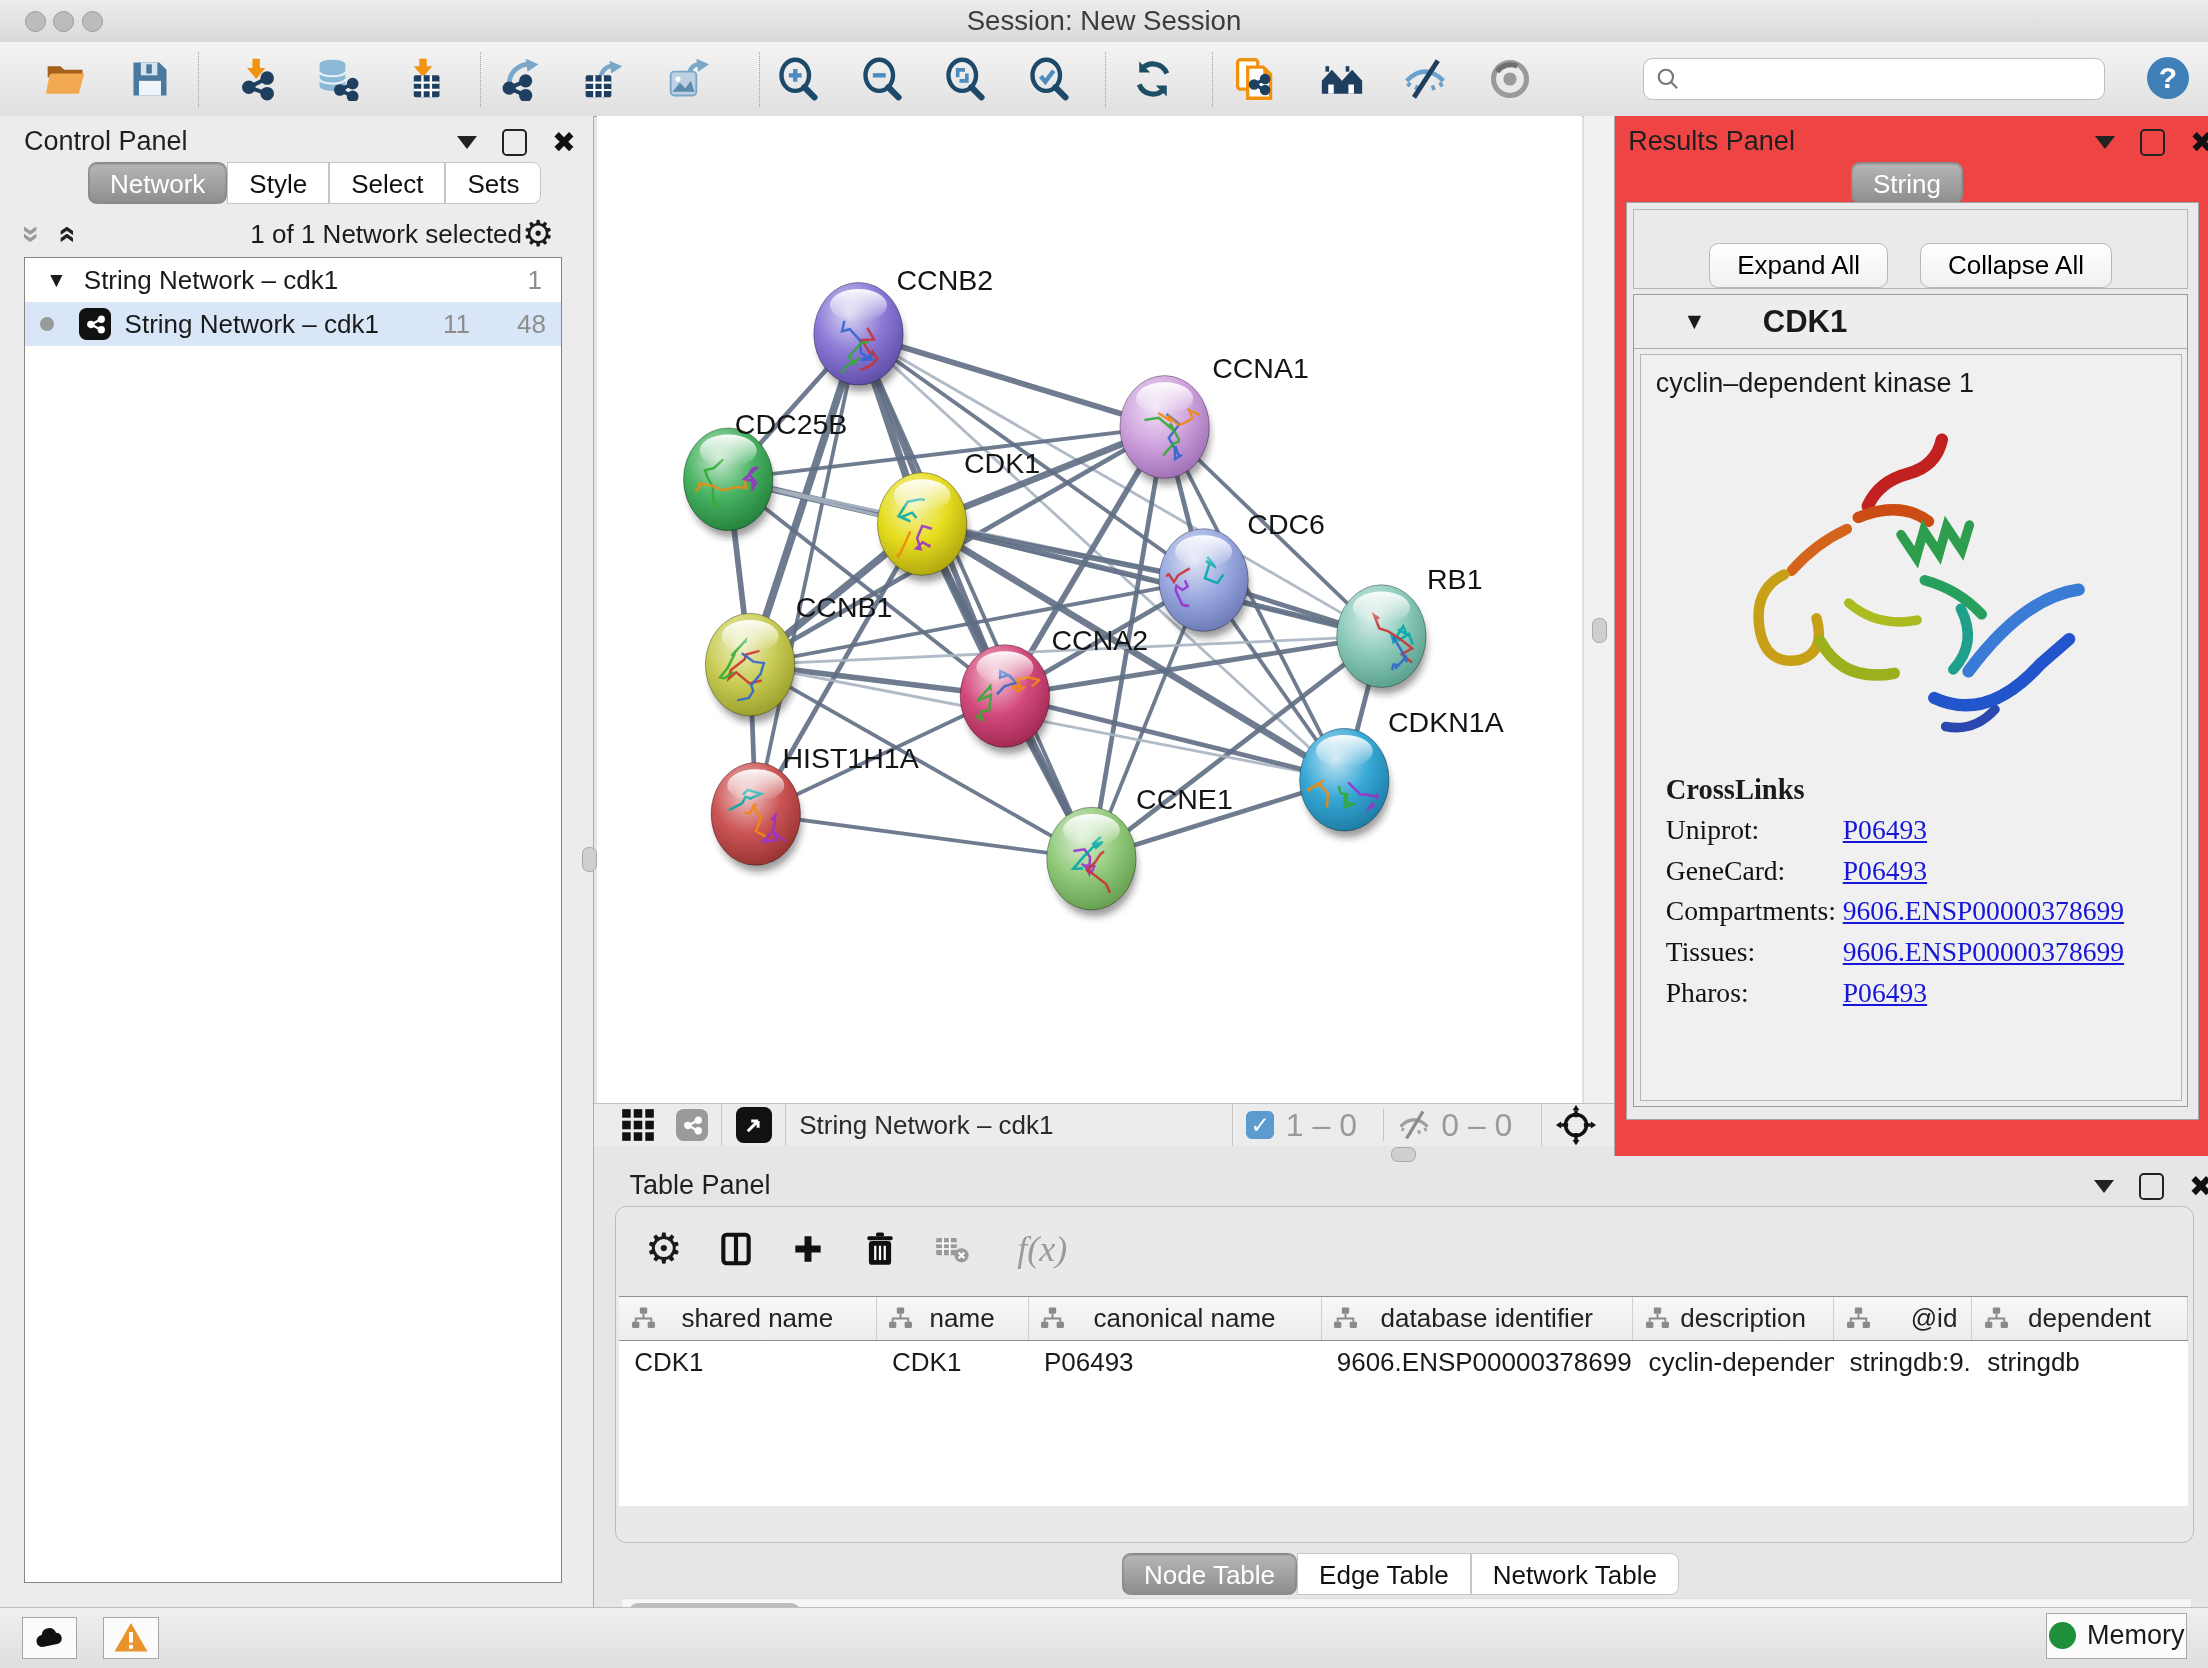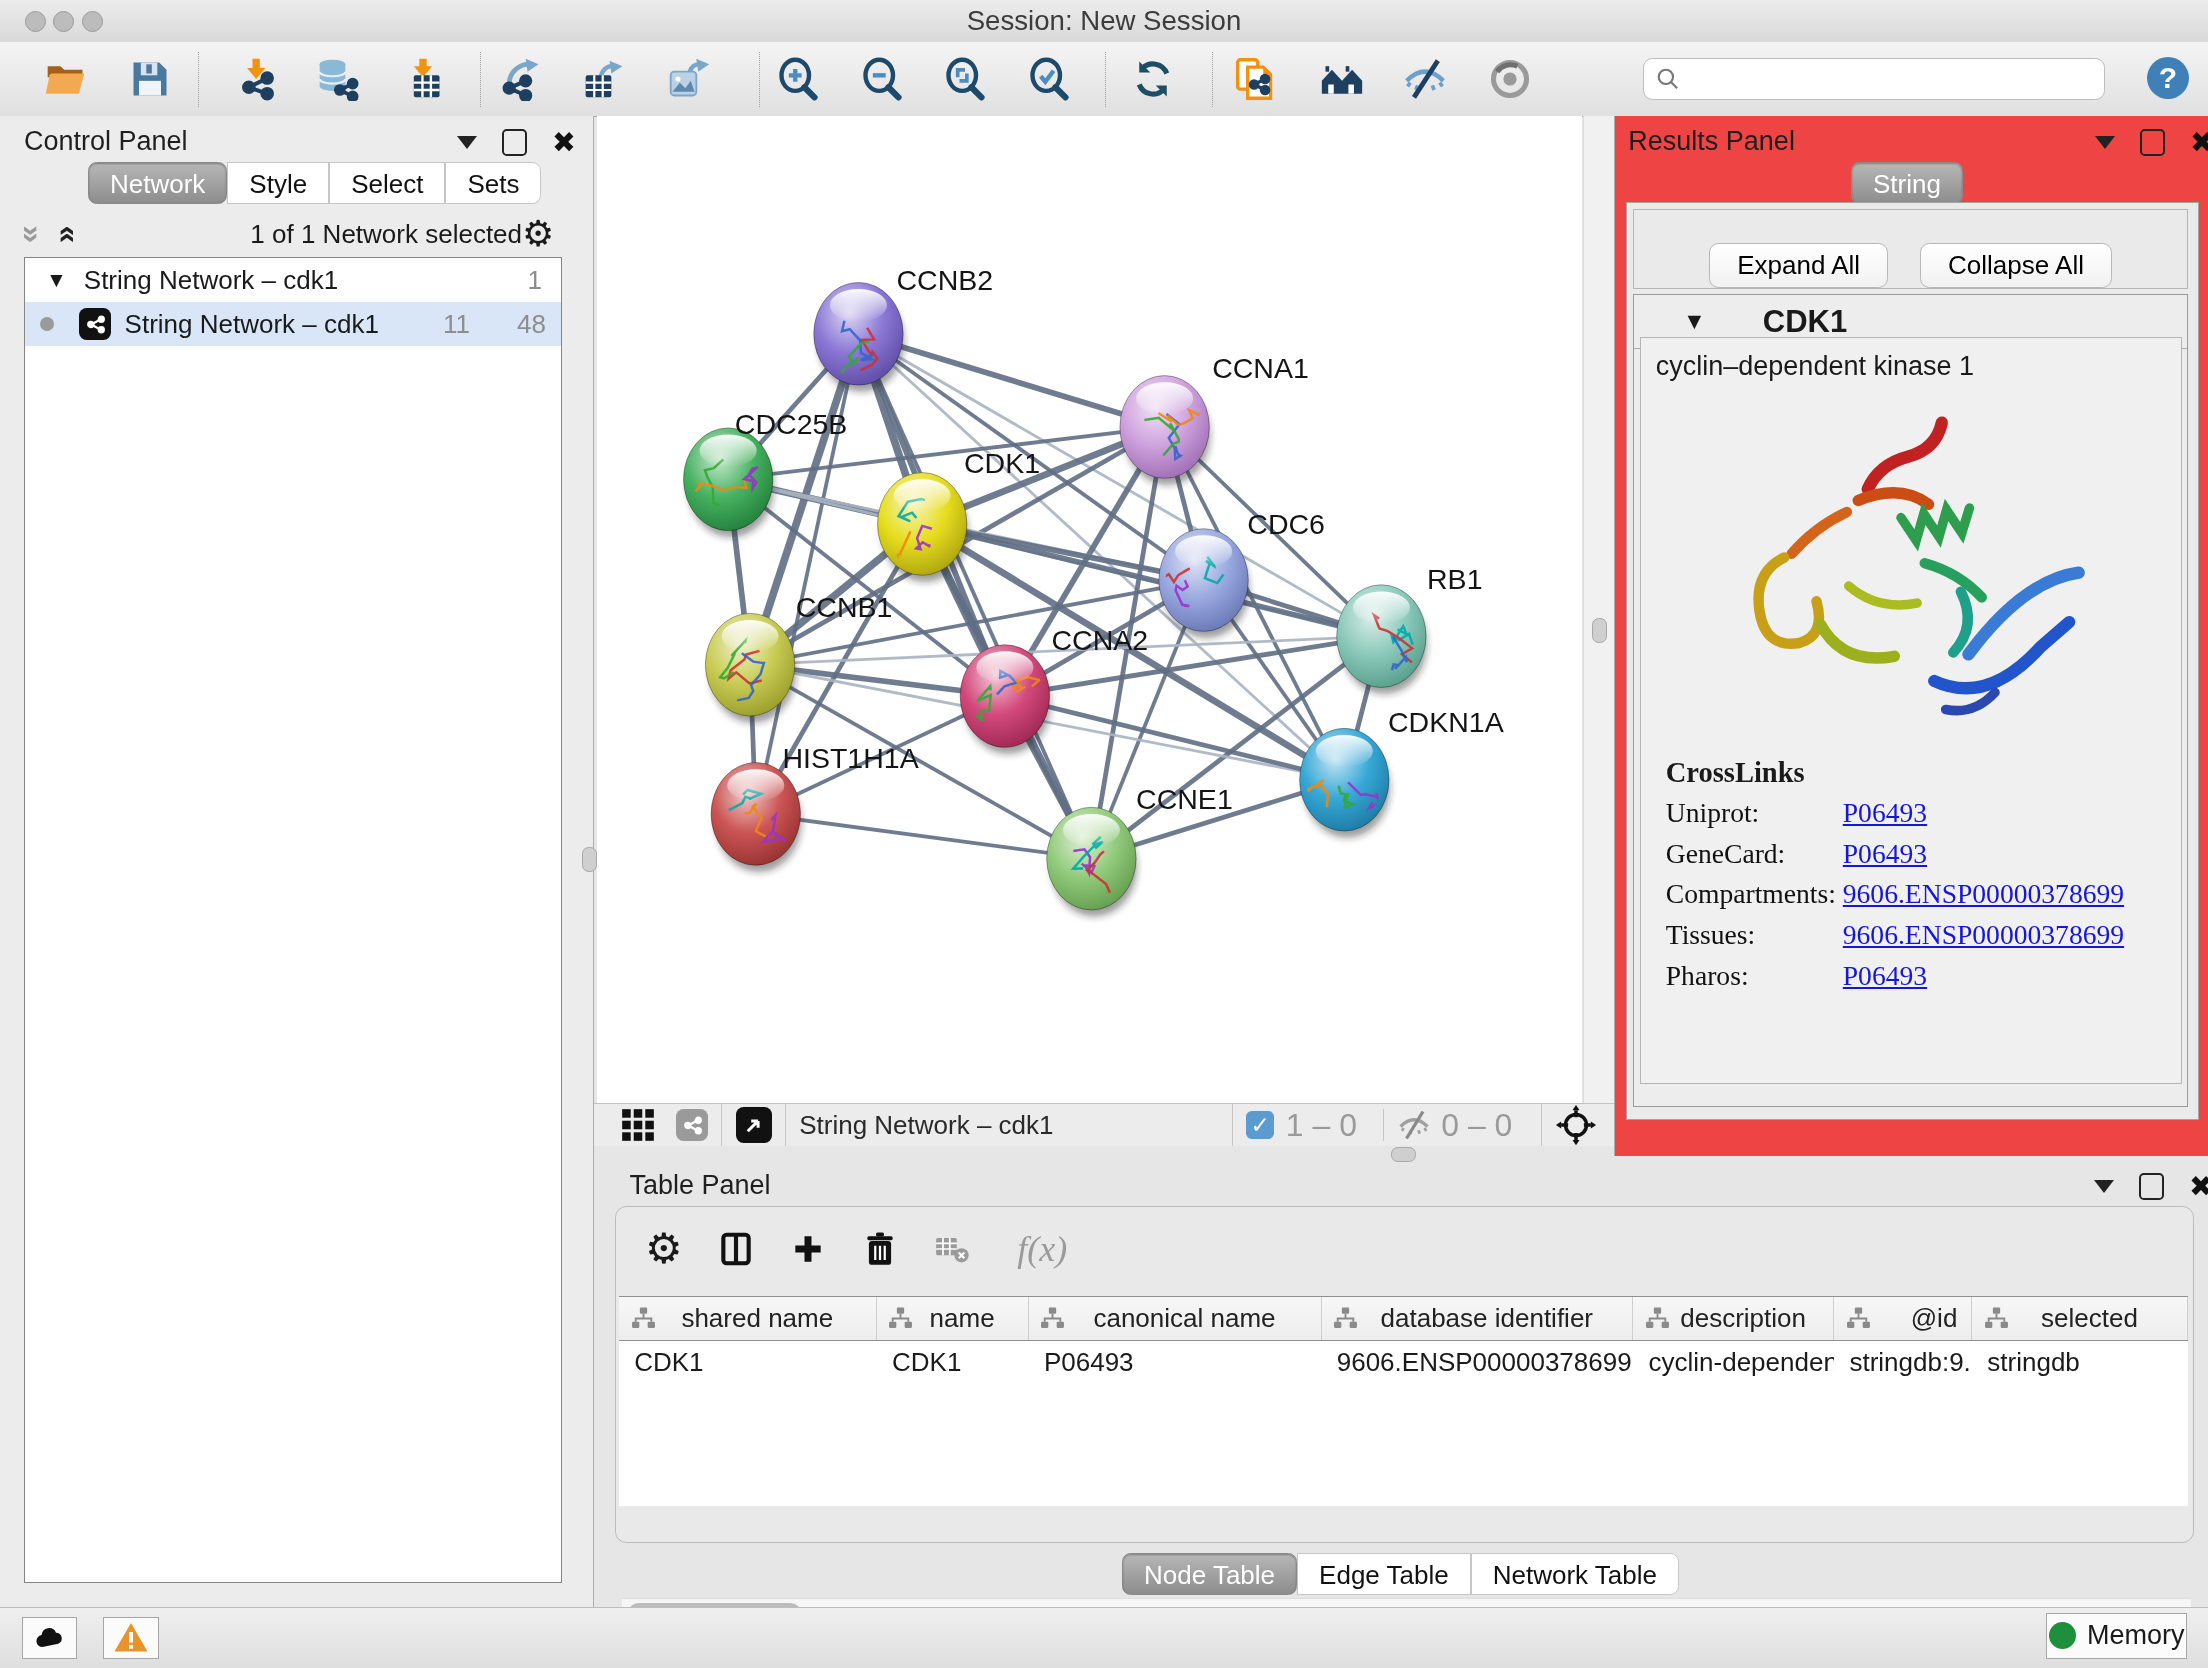--- a/index.html
+++ b/index.html
@@ -55,21 +55,21 @@
                 font-weight:bold;text-align:center;line-height:28.5px;}
   
   #results-panel{left:1614px;top:116px;width:594px;height:1040px;background:#ef4444;border-left:1px solid #adadad;box-sizing:border-box;}
   #rp-outer{left:11.4px;top:86px;width:571px;height:916px;background:#eaeaea;border:1.9px solid #a3a3a3;}
   #rp-btnbox{left:5.7px;top:5.7px;width:555px;height:80px;border:1.9px solid #b5b5b5;display:flex;
              align-items:flex-end;justify-content:center;gap:32px;box-sizing:border-box;}
   .rp-btn{background:linear-gradient(#ffffff,#f1f1f1);border:1.9px solid #b8b8b8;border-radius:9.5px;
           font-size:26px;padding:5.7px 27px;cursor:pointer;}
   #rp-cdkbox{left:5.7px;top:91px;width:555px;height:813px;border:1.9px solid #9a9a9a;background:#ededed;box-sizing:border-box;}
   #rp-cdk-header{height:53px;display:flex;align-items:center;border-bottom:1px solid #ababab;}
-  #rp-content{position:absolute;left:5.7px;top:42px;width:540px;height:745px;background:#f0f0f0;border:1px solid #b5b5b5;}
+  #rp-content{position:absolute;left:5.7px;top:59px;width:540px;height:745px;background:#f0f0f0;border:1px solid #b5b5b5;}
   .serif{font-family:"Liberation Serif","DejaVu Serif",serif;}
   .xl-row{display:flex;font-size:27.6px;margin:8.6px 0 8.6px 25px;}
   .xl-label{width:177px;color:#111;}
   .xl-link{color:#1616d8;text-decoration:underline;cursor:pointer;}
   
   #table-panel{left:601px;top:1162px;width:1607px;height:436px;}
   #tp-box{left:14.3px;top:44px;width:1577px;height:335px;background:#e9e9e9;border:1px solid #bbb;border-radius:11.4px;}
   .tp-tool{display:inline-flex;align-items:center;justify-content:center;width:49px;height:49px;cursor:pointer;}
   #tp-table{position:absolute;left:2.9px;top:89px;width:1569px;height:209px;background:#fff;border-top:1.9px solid #8f8f8f;}
   #tp-header{display:flex;height:43px;background:linear-gradient(#f7f7f7,#ededed);border-bottom:1.9px solid #8f8f8f;}
@@ -796,21 +796,21 @@
           </div>
           <div class="th-cell" style="width: 216px;">
             <svg width="25" height="25" viewBox="0 0 24 24">
               <g fill="#8a8a8a">
                 <rect x="8.5" y="1.5" width="7" height="6" rx="1"></rect>
                 <rect x="1" y="15" width="7" height="6" rx="1"></rect>
                 <rect x="16" y="15" width="7" height="6" rx="1"></rect>
               </g>
               <path d="M12 7.5v4.5M4.5 15v-3h15v3" stroke="#8a8a8a" stroke-width="1.8" fill="none"></path>
             </svg>
-            <span>selected</span>
+            <span>dependent</span>
           </div>
         </div>
       <div id="tp-row">
           <div class="td-cell" style="width: 258px;">CDK1</div>
           <div class="td-cell" style="width: 152px;">CDK1</div>
           <div class="td-cell" style="width: 293px;">P06493</div>
           <div class="td-cell" style="width: 312px;">9606.ENSP00000378699</div>
           <div class="td-cell" style="width: 201px;">cyclin-dependent ...</div>
           <div class="td-cell" style="width: 138px;">stringdb:9...</div>
           <div class="td-cell" style="width: 216px;">stringdb</div>

